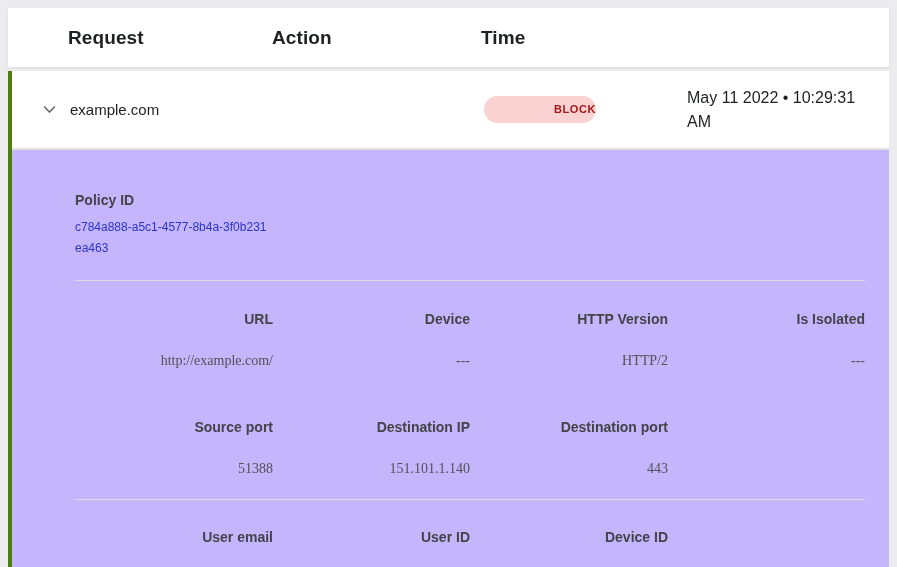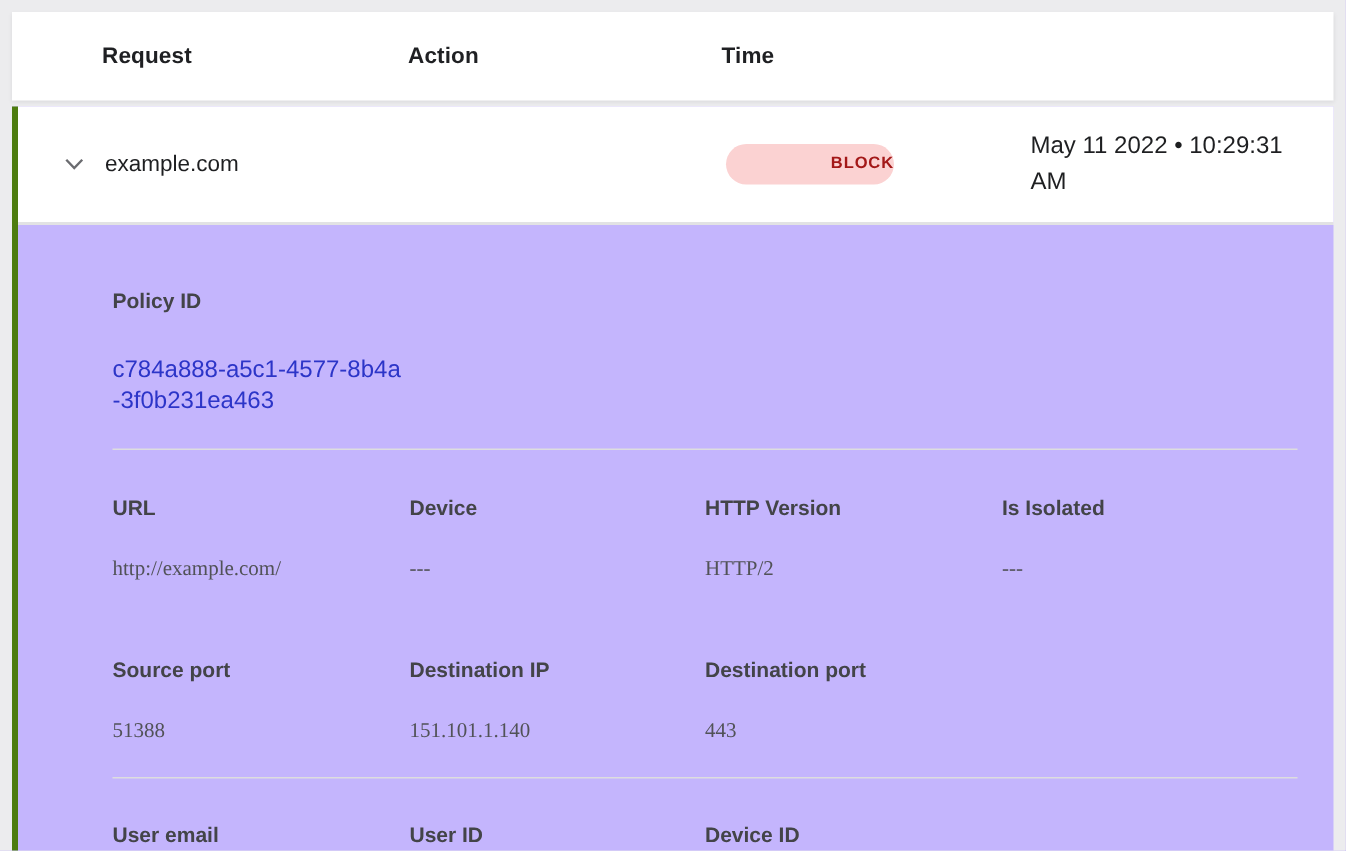--- a/index.html
+++ b/index.html
@@ -22,21 +22,21 @@
     height: 59px;
     background: #ffffff;
     box-shadow: 0 1px 3px rgba(0,0,0,0.08);
     display: grid;
     grid-template-columns: 204px 209px 206px 1fr;
     align-items: center;
     padding-left: 60px;
     box-sizing: border-box;
   }
   .header-card .hcol {
-    font-size: 15px;
+    font-size: 19px;
     font-weight: 700;
     color: #1f2023;
     letter-spacing: 0.1px;
   }
 
   
   .row-card {
     position: absolute;
     left: 8px;
     top: 71px;
@@ -110,39 +110,40 @@
     color: #434448;
   }
   .fvalue {
     margin-top: 26px;
     font-size: 14px;
     color: #515257;
     font-family: Liberation Serif, serif;
   }
   .policy-link {
     display: block;
-    margin-top: 28px;
+    margin-top: 9px;
     max-width: 196px;
-    font-size: 16px;
+    font-size: 12px;
     line-height: 21px;
     color: #2c35c8;
     text-decoration: none;
     word-break: break-all;
     cursor: pointer;
   }
   .divider {
     height: 1px;
     background: #dddddf;
     width: 790px;
     margin-top: 21px;
   }
   .divider.d2 { margin-top: 22px; }
   .field-grid {
     display: grid;
     grid-template-columns: 198px 197px 198px 1fr;
+    text-align: right;
   }
   .fg1 { margin-top: 30px; }
   .fg2 { margin-top: 50px; }
   .fg3 { margin-top: 29px; }
 </style>
 </head>
 <body>
 
 <header class="header-card">
   <div class="hcol">Request</div>

